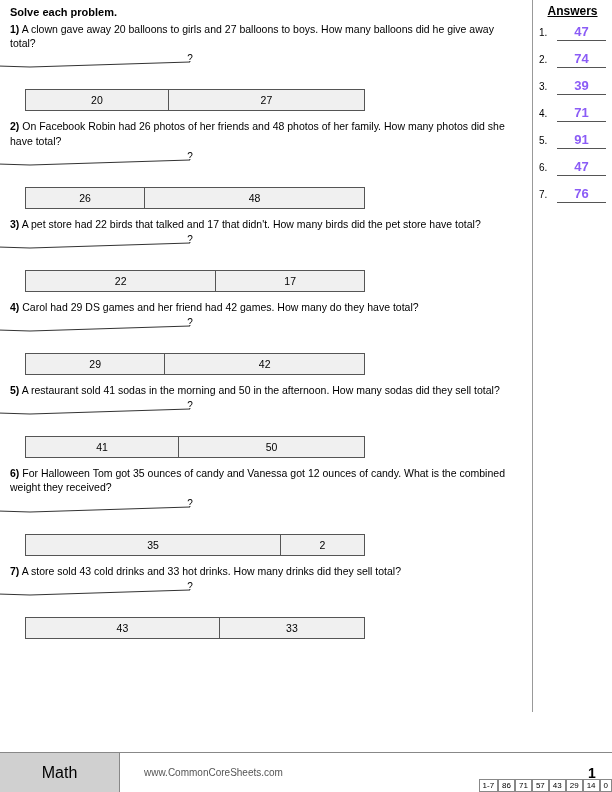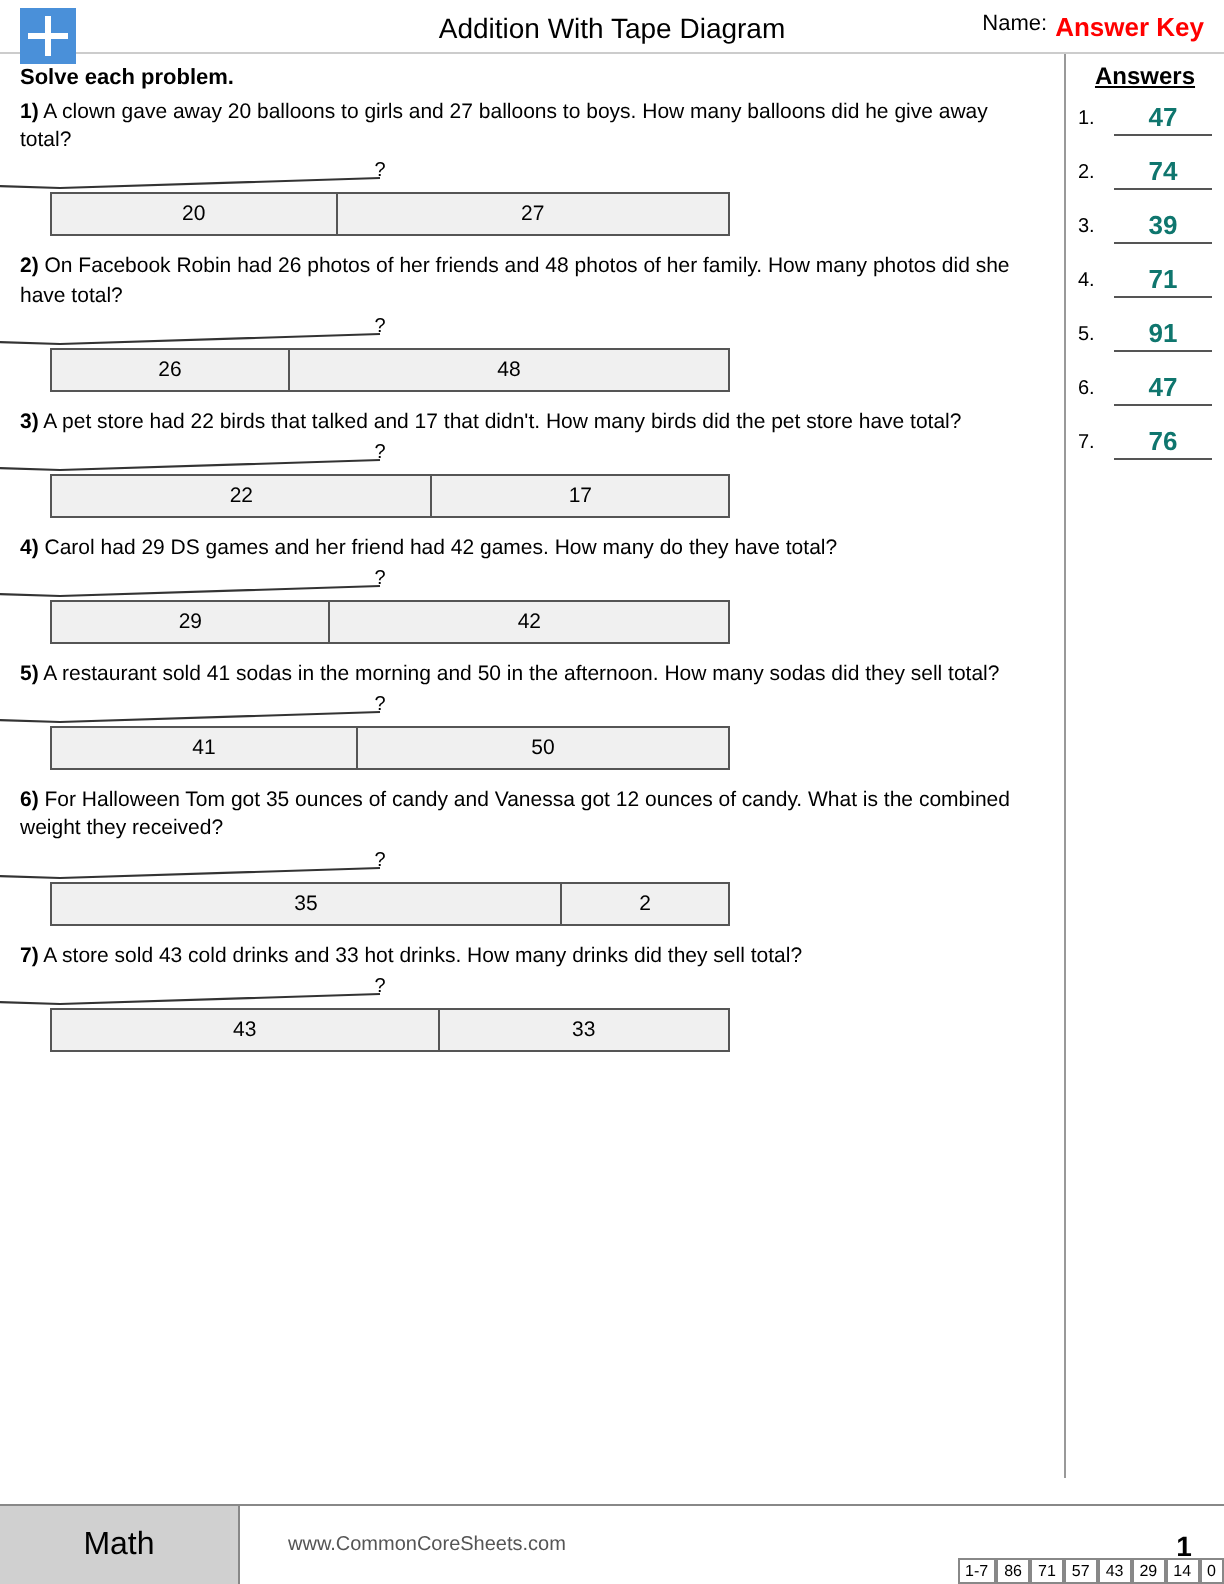--- a/index.html
+++ b/index.html
@@ -91,20 +91,21 @@
 
     .problem-num {
       font-weight: bold;
     }
 
     .tape-row {
       display: flex;
       width: 340px;
       margin-left: 10px;
       height: 22px;
+      margin-top: 20px;
     }
 
     .tape-box {
       border: 1px solid #555;
       display: flex;
       align-items: center;
       justify-content: center;
       font-size: 10.5px;
       background: #f0f0f0;
     }
@@ -142,21 +143,21 @@
 
     .answer-num {
       width: 18px;
       font-size: 10px;
     }
 
     .answer-line {
       flex: 1;
       border-bottom: 1px solid #555;
       text-align: center;
-      color: #0f766e;
+      color: #8b5cf6;
       font-weight: bold;
       font-size: 13px;
       padding-bottom: 1px;
     }
 
     
     .footer {
       position: absolute;
       bottom: 0;
       left: 0;
@@ -236,34 +237,20 @@
       left: 50%;
       transform: translateX(-50%);
     }
 
   </style>
 </head>
 <body>
 
 <div class="page">
 
-  <div class="header">
-    <div class="header-logo">
-      <svg width="28" height="28" viewBox="0 0 28 28">
-        <rect width="28" height="28" fill="#4a90d9"></rect>
-        <line x1="14" y1="4" x2="14" y2="24" stroke="white" stroke-width="3"></line>
-        <line x1="4" y1="14" x2="24" y2="14" stroke="white" stroke-width="3"></line>
-      </svg>
-    </div>
-    <span class="header-title">Addition With Tape Diagram</span>
-    <div class="header-name">
-      <span>Name:</span>
-      <span class="answer-key-label">Answer Key</span>
-    </div>
-  </div>
 
   <div class="main">
 
     <div class="content">
       <div class="solve-label">Solve each problem.</div>
 
       <div id="problems-container">
           <div class="problem">
     <div class="problem-text">
       <span class="problem-num">1)</span>

